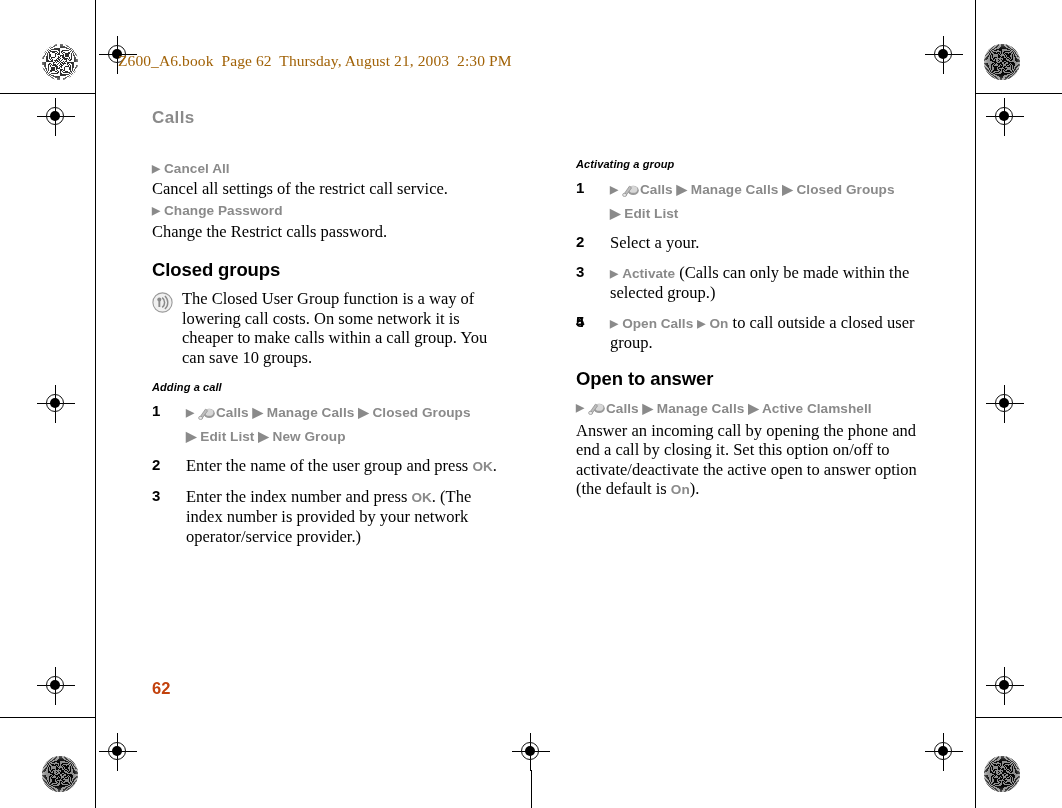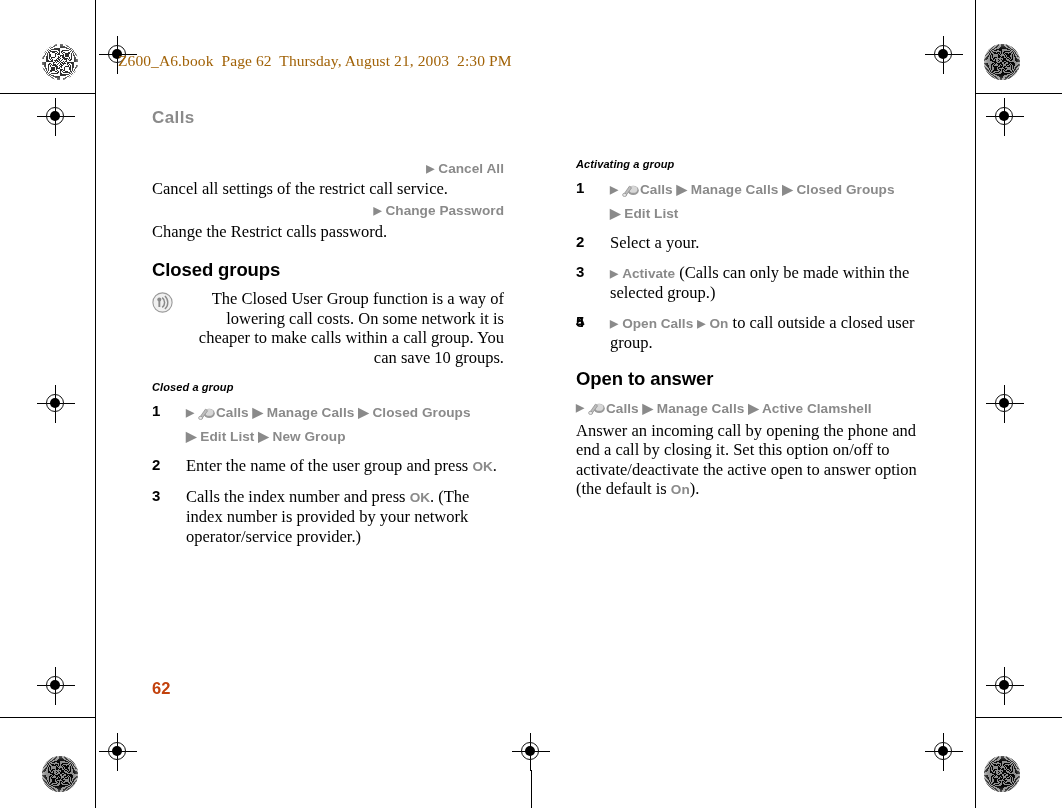--- a/index.html
+++ b/index.html
@@ -127,28 +127,27 @@
     font-weight: bold;
     font-size: 13.6px;
     line-height: 19.5px;
     color: #8a8a8a;
     letter-spacing: 0.05px;
   }
   .ui { color: #8a8a8a; font-family: "Liberation Sans", sans-serif; font-weight: bold; font-size: 13.6px; }
   .arrow { font-size: 10.5px; vertical-align: 1.5px; }
 
   
-  .menu-line { margin: 0 0 1px 9px; text-align: right; }
+  .menu-line { margin: 0 0 1px 0; }
 
   
   .note {
     position: relative;
     padding-left: 30px;
     margin: 0 0 4px 0;
-    text-align: right;
   }
   .note p.body { margin: 0; }
   .note-icon {
     position: absolute;
     left: 0; top: 3px;
     width: 21px; height: 21px;
   }
 
   
   ol.steps { list-style: none; margin: 0; padding: 0; }
@@ -304,21 +303,21 @@
         <rect x="6.4" y="7.6" width="1.9" height="7.4" fill="#8a8a8a"></rect>
         <path d="M10.2 5.6 A6.2 6.2 0 0 1 10.2 15.4" fill="none" stroke="#8a8a8a" stroke-width="1.5"></path>
         <path d="M12.9 3.9 A9.0 9.0 0 0 1 12.9 17.1" fill="none" stroke="#8a8a8a" stroke-width="1.4"></path>
       </svg>
     </span>
     <p class="body">The Closed User Group function is a way of lowering call costs. On some network it is cheaper to make calls within a call group. You can save 10 groups.</p>
   </div>
 
   <div class="spacer-md"></div>
 
-  <h3 class="sub">Closed a group</h3>
+  <h3 class="sub">Adding a call</h3>
 
   <ol class="steps">
     <li>
       <span class="num">1</span>
       <span class="step-body">
         <span class="path">
           <span class="arrow">▶</span>
           <span class="inline-icon">
             <svg width="18" height="14" viewBox="0 0 18 14">
               <ellipse cx="11.2" cy="7.4" rx="5.6" ry="4.6" fill="#9a9a9a"></ellipse>
@@ -332,21 +331,21 @@
       </span>
     </li>
 
     <li>
       <span class="num">2</span>
       <span class="step-body"><span>Enter the name of the user group and press </span><span class="ui">OK</span><span>.</span></span>
     </li>
 
     <li>
       <span class="num">3</span>
-      <span class="step-body"><span>Calls the index number and press </span><span class="ui">OK</span><span>. (The index number is provided by your network operator/service provider.)</span></span>
+      <span class="step-body"><span>Enter the index number and press </span><span class="ui">OK</span><span>. (The index number is provided by your network operator/service provider.)</span></span>
     </li>
   </ol>
 </div>
 
 <div class="col col-right">
 
   <h3 class="sub">Activating a group</h3>
 
   <ol class="steps">
     <li>

